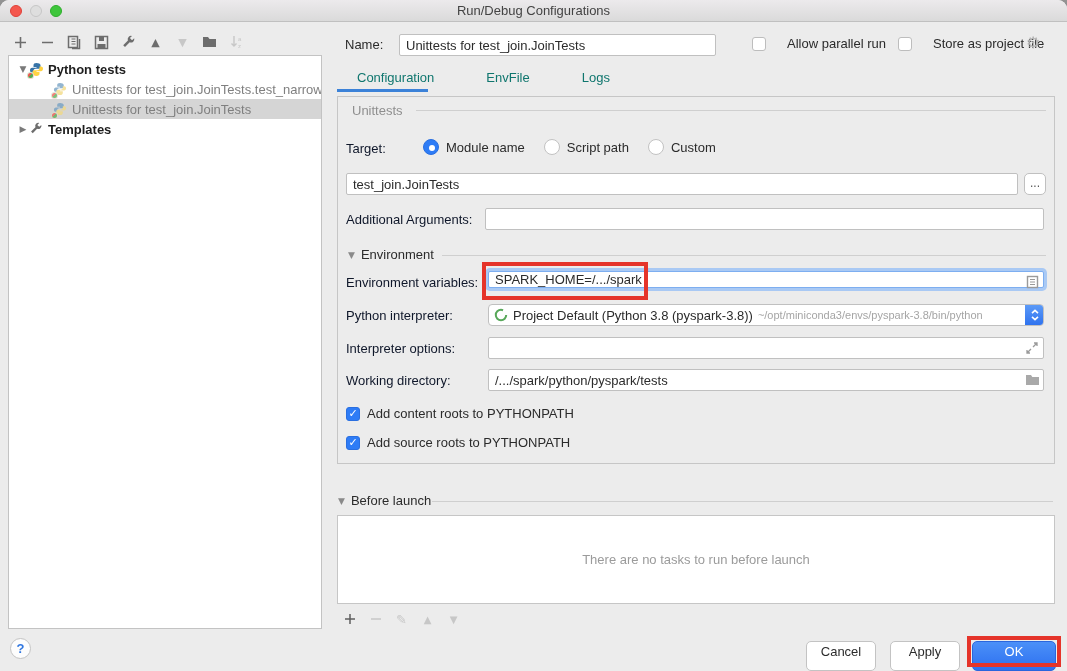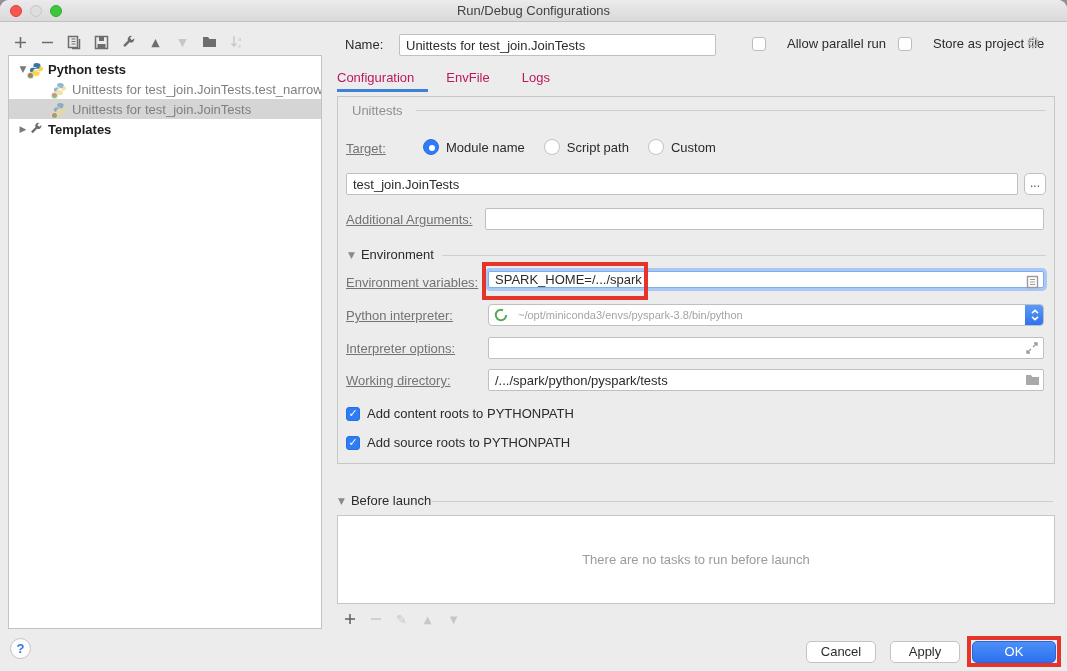--- a/index.html
+++ b/index.html
@@ -44,27 +44,27 @@
   .name-label{position:absolute;left:345px;top:37px;}
   .name-input{position:absolute;left:399px;top:34px;width:317px;}
   .cb{width:14px;height:14px;border:1px solid #bdbdbd;border-radius:3px;background:#fff;flex:none;display:inline-flex;align-items:center;justify-content:center;}
   .cb.checked{background:var(--accent-blue);border-color:#2a6fe0;color:#fff;font-size:11px;}
   .hcheck{position:absolute;top:36px;display:flex;gap:21px;align-items:center;}
   .hcheck1{left:752px;}
   .hcheck2{left:898px;}
   .gear{position:absolute;left:1026px;top:33px;color:#b5b5b5;font-size:16px;}
   
   .tabs{position:absolute;left:337px;top:70px;display:flex;gap:32px;}
-  .tab{padding-bottom:6px;color:#be185d;cursor:default;}
+  .tab{padding-bottom:6px;color:#0f766e;cursor:default;margin-left:20px;}
   .tab-underline{position:absolute;left:337px;top:89px;width:91px;height:3px;background:var(--tab-underline-blue);}
   
   .panel{position:absolute;left:337px;top:96px;width:718px;height:368px;border:1px solid #c6c6c6;}
   .group-hr{position:absolute;height:1px;background:#cfcfcf;}
   .group-label{color:#8f8f8f;}
-  .row-label{position:absolute;color:#737373;text-decoration:underline;}
+  .row-label{position:absolute;color:#0f172a;}
   .radio{width:16px;height:16px;border-radius:50%;background:#fff;border:1px solid #c2c2c2;flex:none;position:relative;}
   .radio.sel{background:var(--accent-blue);border-color:#2a6fe0;}
   .radio.sel::after{content:"";position:absolute;left:5px;top:5px;width:6px;height:6px;border-radius:50%;background:#fff;}
   .target-row{position:absolute;left:85px;top:38px;display:flex;align-items:center;gap:7px;height:24px;}
   .btn-browse{position:absolute;left:686px;top:76px;width:22px;height:22px;background:#fff;border:1px solid #c0c0c0;
               border-radius:5px;text-align:center;line-height:18px;color:#555;font-size:12px;}
   .focusring{box-shadow:0 0 0 3px var(--focus-ring-blue);border-color:#7daef0;}
   .inicon{position:absolute;top:3px;right:4px;width:16px;height:16px;color:#9a9a9a;display:flex;align-items:center;justify-content:center;}
   .combo{position:absolute;left:150px;top:0;width:556px;height:22px;background:#fff;border:1px solid #c0c0c0;border-radius:4px;
          display:flex;align-items:center;padding-left:5px;overflow:hidden;white-space:nowrap;}
@@ -78,21 +78,21 @@
   .redbox{position:absolute;border:4px solid var(--highlight-red);pointer-events:none;}
   .redbox.env{left:482px;top:262px;width:166px;height:38px;}
   .redbox.ok{left:967px;top:636px;width:94px;height:31px;}
   
   .bl-panel{position:absolute;left:337px;top:515px;width:718px;height:89px;background:#fff;border:1px solid #c6c6c6;
             display:flex;align-items:center;justify-content:center;color:#9b9b9b;}
   .bl-toolbar{position:absolute;left:341px;top:610px;display:flex;gap:9px;align-items:center;height:18px;}
   
   .help-btn{position:absolute;left:10px;top:638px;width:21px;height:21px;border-radius:50%;background:#fdfdfd;
             border:1px solid #c4c4c4;color:#2f76e0;text-align:center;line-height:19px;font-size:13px;font-weight:bold;}
-  .btn{position:absolute;top:641px;height:22px;border-radius:5px;background:#fff;border:1px solid #c3c3c3;
+  .btn{position:absolute;top:641px;height:30px;border-radius:5px;background:#fff;border:1px solid #c3c3c3;
        text-align:center;line-height:20px;font-size:13px;color:#2b2b2b;}
   .btn.cancel{left:806px;width:70px;}
   .btn.apply{left:890px;width:70px;}
   .btn.ok{left:972px;top:641px;width:84px;background:linear-gradient(#4b90f8,#2d70f0);border-color:#2a66dd;color:#fff;}
 </style>
 </head>
 <body>
 
 <div class="win">
 
@@ -251,20 +251,21 @@
     </div>
 
     <span class="row-label" style="left:8px;top:211px;">Python interpreter:</span>
     <div style="position:absolute;left:0;top:207px;width:718px;height:22px;">
       <div class="combo">
         <span style="margin-right:5px;display:inline-flex;">
           <svg width="14" height="14" viewBox="0 0 14 14">
               <circle cx="7" cy="7" r="5.2" fill="none" stroke="#58a85a" stroke-width="2" stroke-dasharray="26 7"></circle>
             </svg>
         </span>
+        <span>Project Default (Python 3.8 (pyspark-3.8))</span>
         <span class="path">~/opt/miniconda3/envs/pyspark-3.8/bin/python</span>
         <span class="stepper">
           <svg width="10" height="14" viewBox="0 0 10 14">
               <path d="M2 5.2 5 2.4l3 2.8M2 8.8l3 2.8 3-2.8" fill="none" stroke="#fff" stroke-width="1.6"></path>
             </svg>
         </span>
       </div>
     </div>
 
     <span class="row-label" style="left:8px;top:244px;">Interpreter options:</span>

